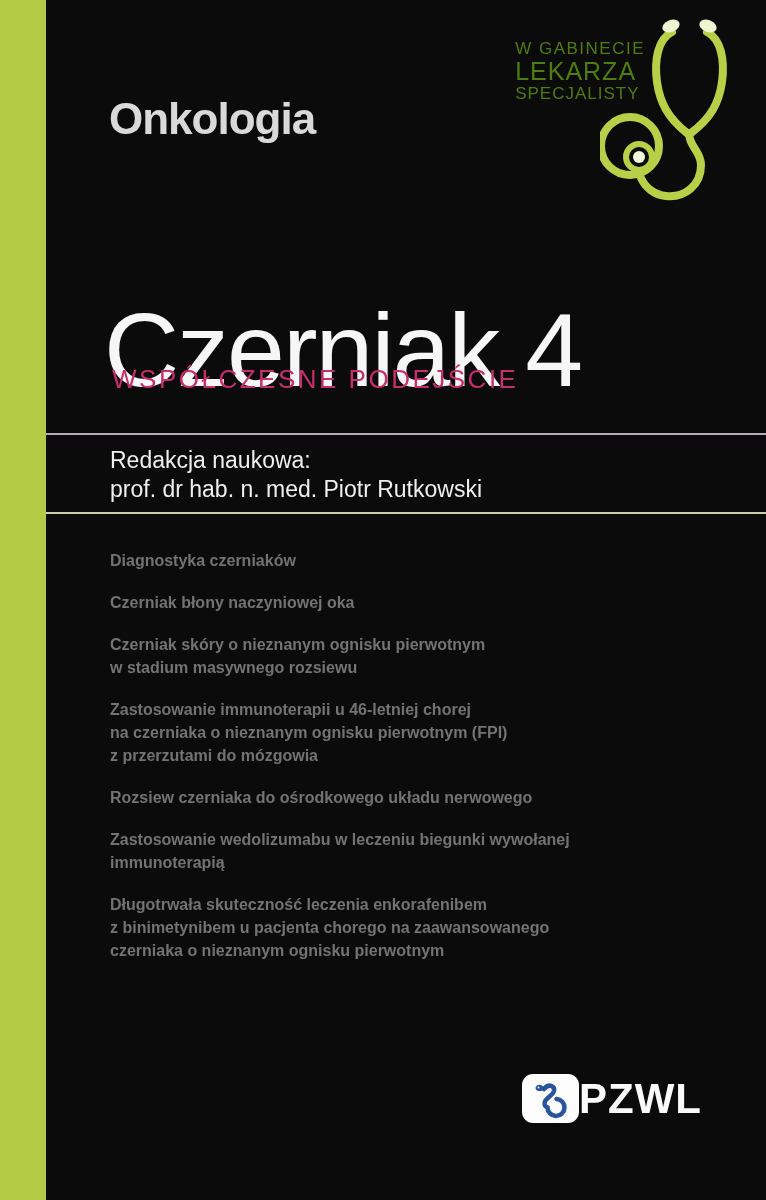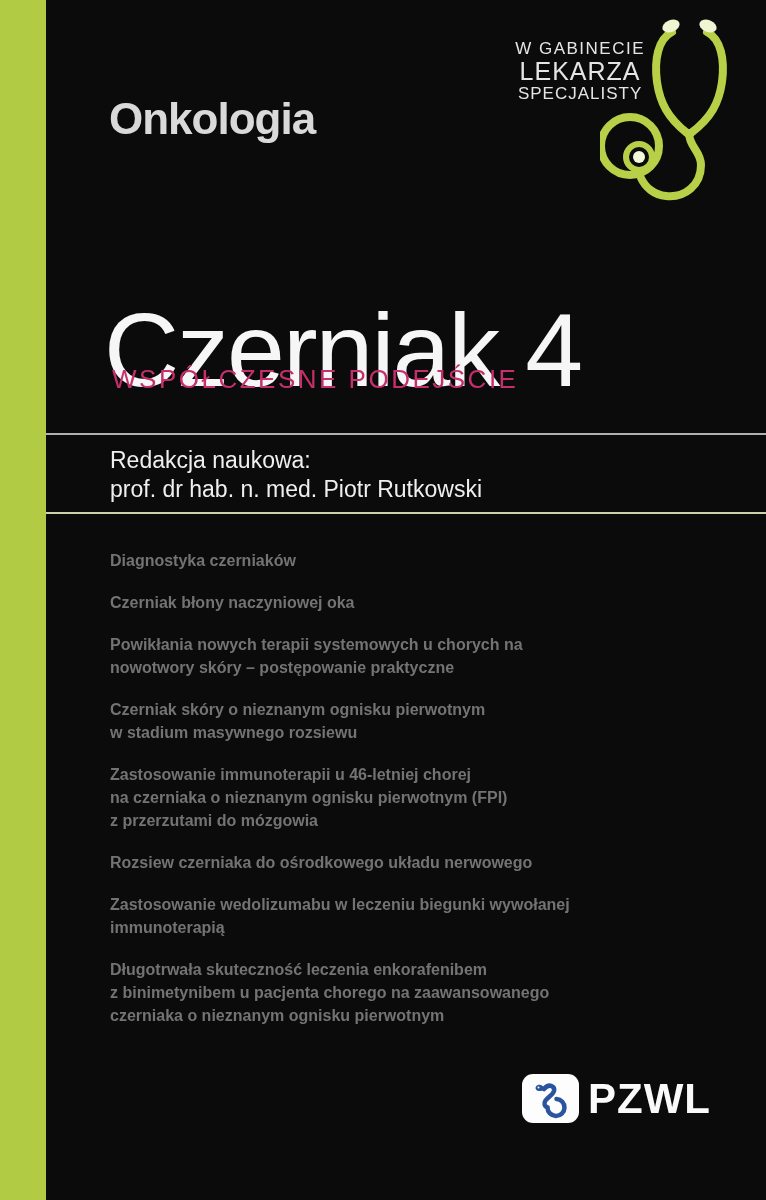--- a/index.html
+++ b/index.html
@@ -8,22 +8,22 @@
     background:#0b0b0b;
     font-family:"Liberation Sans",sans-serif;
   }
   .stripe{position:absolute;left:0;top:0;width:46px;height:1200px;background:#b2cb45;}
   .series{
     position:absolute;left:109px;top:94px;
     font-size:44px;font-weight:700;color:#d9d9d9;letter-spacing:-1px;
   }
   
   .brand-text{
-    position:absolute;right:121px;top:40px;text-align:center;
-    color:#e5e5e5;line-height:1.08;white-space:nowrap;
+    position:absolute;right:121px;top:40px;text-align:left;
+    color:#4d7c0f;line-height:1.08;white-space:nowrap;
   }
   .brand-l1{font-size:17px;letter-spacing:1.5px;}
   .brand-l2{font-size:25px;letter-spacing:1px;}
   .brand-l3{font-size:17px;letter-spacing:1px;}
   .steth{position:absolute;right:0;top:8px;}
   
   .title{
     position:absolute;left:104px;top:228px;
     font-size:104px;font-weight:400;color:#f6f6f6;letter-spacing:-2px;line-height:1;
   }
@@ -46,21 +46,21 @@
     font-size:16px;line-height:23px;color:#737373;
     white-space:pre-line;margin-bottom:19px;font-weight:700;
   }
   
   .publisher{position:absolute;left:522px;top:1074px;display:flex;align-items:center;}
   .pz-box{
     width:57px;height:49px;background:#fdfdfd;border-radius:11px;
     display:flex;align-items:center;justify-content:center;
   }
   .pz-word{
-    margin-left:9px;font-size:42px;font-weight:700;color:#fafafa;letter-spacing:1px;
+    font-size:42px;font-weight:700;color:#fafafa;letter-spacing:1px;
     line-height:1;
   }
 </style>
 </head>
 <body>
 
 <div class="cover">
   <div class="stripe"></div>
 
   <div class="series">Onkologia</div>
@@ -89,22 +89,20 @@
   <div class="rule rule-top"></div>
   <div class="editors">
     <div>Redakcja naukowa:</div>
     <div><span>prof. dr hab. n. med. </span><b>Piotr Rutkowski</b></div>
   </div>
   <div class="rule rule-bottom"></div>
 
   <ul class="toc">
     <li>Diagnostyka czerniaków</li>
     <li>Czerniak błony naczyniowej oka</li>
-    <li>Powikłania nowych terapii systemowych u chorych na
-nowotwory skóry – postępowanie praktyczne</li>
     <li>Czerniak skóry o nieznanym ognisku pierwotnym
 w stadium masywnego rozsiewu</li>
     <li>Zastosowanie immunoterapii u 46-letniej chorej
 na czerniaka o nieznanym ognisku pierwotnym (FPI)
 z przerzutami do mózgowia</li>
     <li>Rozsiew czerniaka do ośrodkowego układu nerwowego</li>
     <li>Zastosowanie wedolizumabu w leczeniu biegunki wywołanej
 immunoterapią</li>
     <li>Długotrwała skuteczność leczenia enkorafenibem
 z binimetynibem u pacjenta chorego na zaawansowanego

